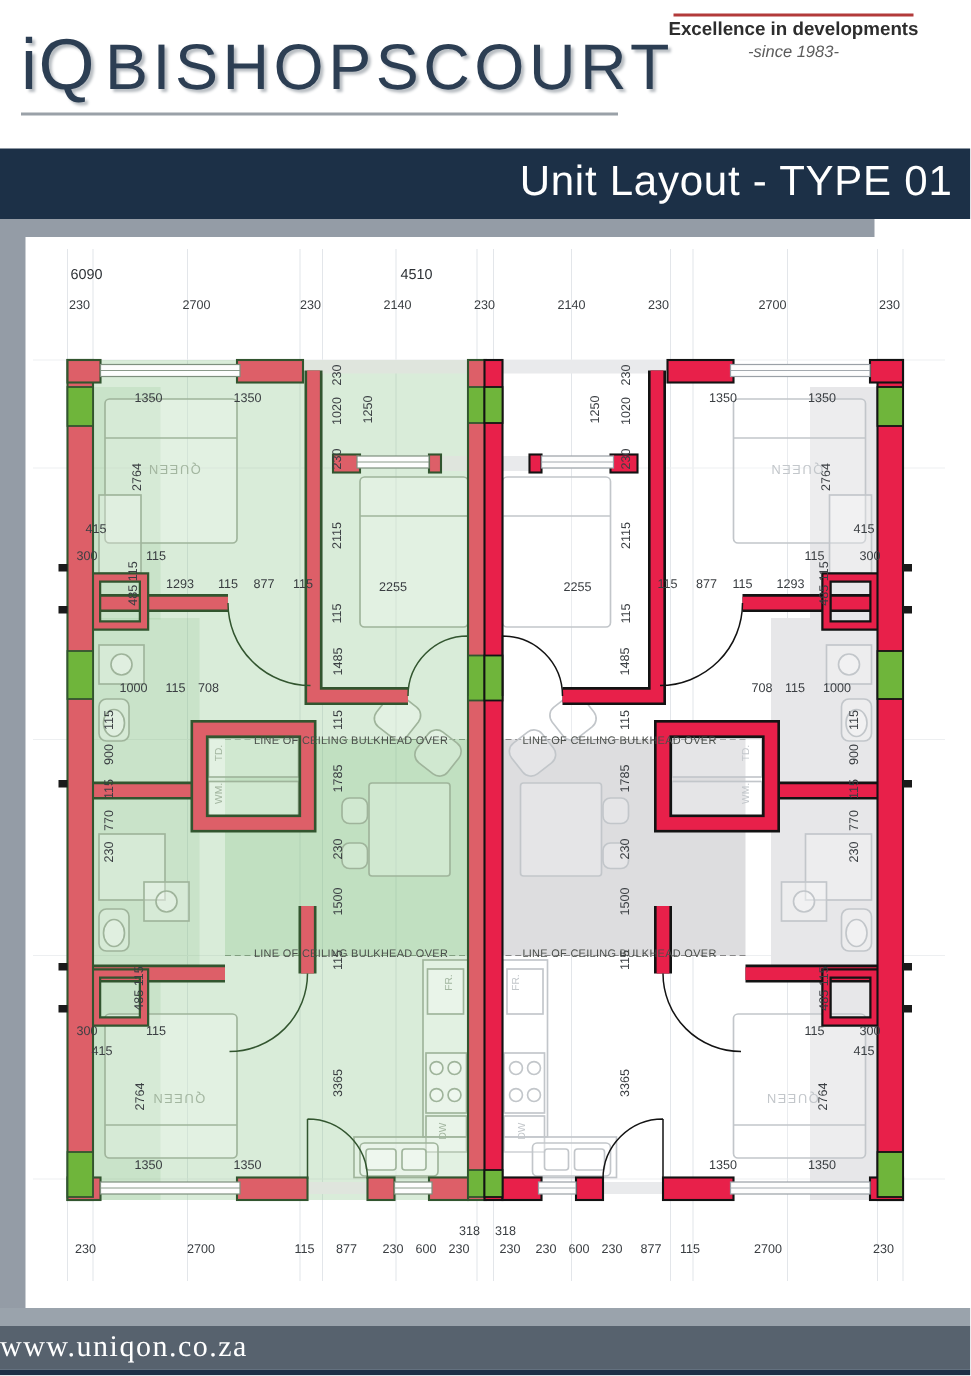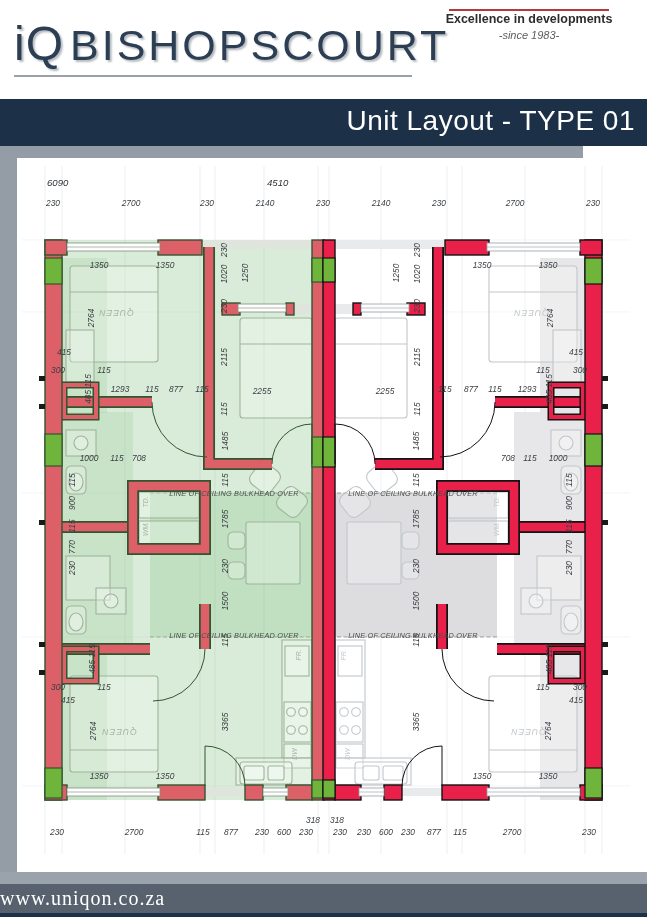--- a/index.html
+++ b/index.html
@@ -16,21 +16,21 @@
   #brand{position:absolute;right:12px;top:8px;width:212px;text-align:center;}
   #brand .nm{font-family:"Liberation Serif",serif;color:#15222f;font-size:31px;letter-spacing:1px;}
   #brand .nm .big{font-size:37px;}
   #brand .redrule{width:160px;margin:0 auto;border-top:2px solid #b23a3a;margin-top:1px;}
   #brand .tag{font-size:12.5px;font-weight:bold;color:#2d2d2d;margin-top:1px;}
   #brand .since{font-size:11px;font-style:italic;color:#5c5c5c;margin-top:3px;}
   
   #banner{position:absolute;left:0;top:99px;width:647px;height:47px;background:#1c3047;}
   #banner .t{position:absolute;right:12px;top:6px;color:#fff;font-size:28px;letter-spacing:.5px;}
   
-  #frame{position:absolute;left:0;top:146px;width:583px;height:738px;background:#949ca6;font-style:italic;}
+  #frame{position:absolute;left:0;top:146px;width:583px;height:738px;background:#949ca6;}
   #frame .inner{position:absolute;left:17px;top:12px;width:613px;height:714px;background:#ffffff;}
   #plansvg{position:absolute;left:0;top:0;}
   
   #fband{position:absolute;left:0;top:872px;width:647px;height:12px;background:#9aa3ac;}
   #fbar{position:absolute;left:0;top:884px;width:647px;height:29px;background:#57626e;}
   #fbar .u{display:block;color:#fff;font-family:"Liberation Serif",serif;
            font-size:20px;margin-top:3px;letter-spacing:1px;}
   #fedge{position:absolute;left:0;top:913px;width:647px;height:4px;background:#1c3047;}
   
   svg text{font-family:"Liberation Sans",sans-serif;text-anchor:middle;}

